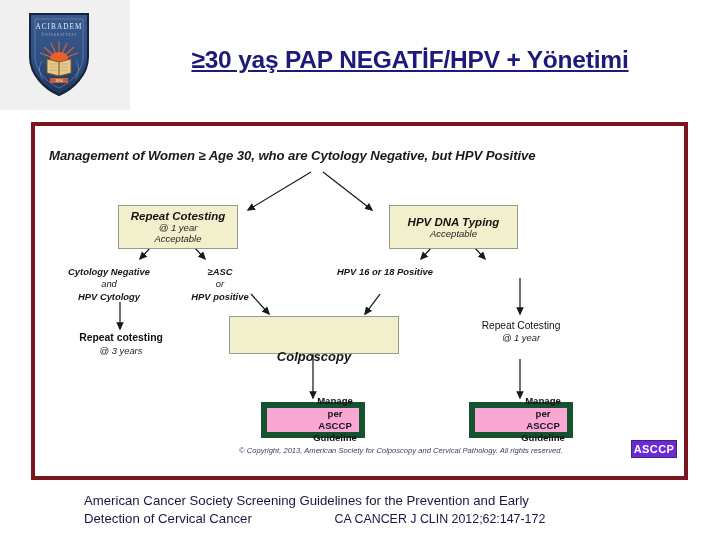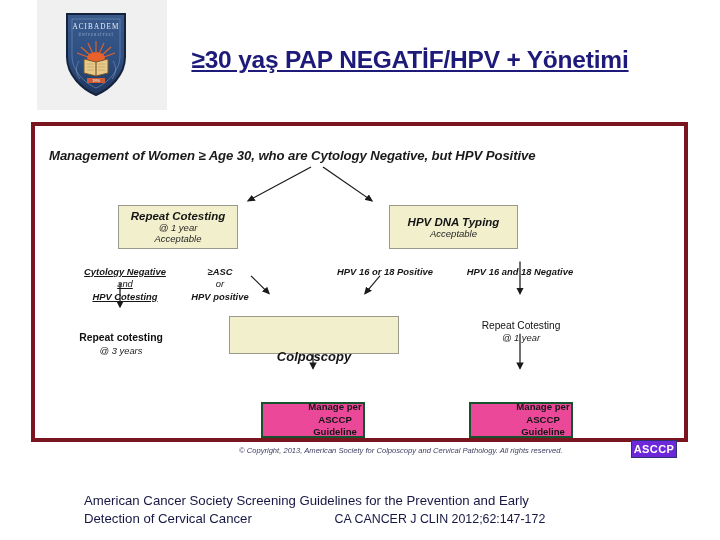--- a/index.html
+++ b/index.html
@@ -17,21 +17,20 @@
   }
 
   
   #logo-box {
     position: absolute;
     left: 0px;
     top: 0px;
     width: 130px;
     height: 110px;
     background: #f0f0f0;
-    margin-left: 37px;
   }
   #logo-shield {
     position: absolute;
     left: 26px;
     top: 11px;
     width: 66px;
     height: 86px;
   }
   #slide-title {
     position: absolute;
@@ -46,21 +45,21 @@
     white-space: nowrap;
     text-decoration: underline;
   }
 
   
   #diagram-frame {
     position: absolute;
     left: 31px;
     top: 122px;
     width: 657px;
-    height: 320px;
+    height: 358px;
     background: #ffffff;
     border: 4px solid #7a1520;
     box-sizing: border-box;
   }
   #diagram-inner {
     position: absolute;
     left: 0; top: 0;
     width: 100%;
     height: 100%;
   }
@@ -89,22 +88,22 @@
     flex-direction: column;
     align-items: center;
     justify-content: center;
     text-align: center;
   }
   .box-yellow {
     background: #f2f0cc;
     border: 1px solid #9a9a8c;
   }
   .box-mint {
-    background: #ec4899;
-    border: 2px solid #14532d;
+    background: #f9a8d4;
+    border: 6px solid #14532d;
     padding-left: 44px;
   }
   .box-title {
     font-size: 11.5px;
     font-weight: bold;
     font-style: italic;
     color: #141414;
   }
   .box-sub {
     font-size: 9.5px;
@@ -287,35 +286,34 @@
         <div class="box-title">Repeat Cotesting</div>
         <div class="box-sub">@ 1 year</div>
         <div class="box-sub">Acceptable</div>
       </div>
 
       <div class="dg-box box-yellow" style="left:354px; top:79px; width:129px; height:44px;text-align:right;">
         <div class="box-title">HPV DNA Typing</div>
         <div class="box-sub">Acceptable</div>
       </div>
 
-      <div class="branch-label" style="left:32px; top:140px; width:116px;text-decoration:underline;">
+      <div class="branch-label" style="left:16px; top:140px; width:116px;">
         <div>Cytology Negative</div>
         <div class="plainword">and</div>
-        <div>HPV Cotesting</div>
+        <div>HPV Cytology</div>
       </div>
 
       <div class="branch-label" style="left:139px; top:140px; width:92px;">
         <div>≥ASC</div>
         <div class="plainword">or</div>
         <div>HPV positive</div>
       </div>
 
       <div class="branch-label" style="left:297px; top:140px; width:106px;">HPV 16 or 18 Positive</div>
 
-      <div class="branch-label" style="left:418px; top:140px; width:134px;">HPV 16 and 18 Negative</div>
 
       <div class="dg-box box-yellow" style="left:194px; top:190px; width:170px; height:38px;">
         <div class="box-title" style="font-size:13px;margin-top:42px;">Colposcopy</div>
       </div>
 
       <div class="terminal-label" style="left:21px; top:205px; width:130px;">
         <div class="terminal-strong">Repeat cotesting</div>
         <div class="terminal-sub">@ 3 years</div>
       </div>
 

